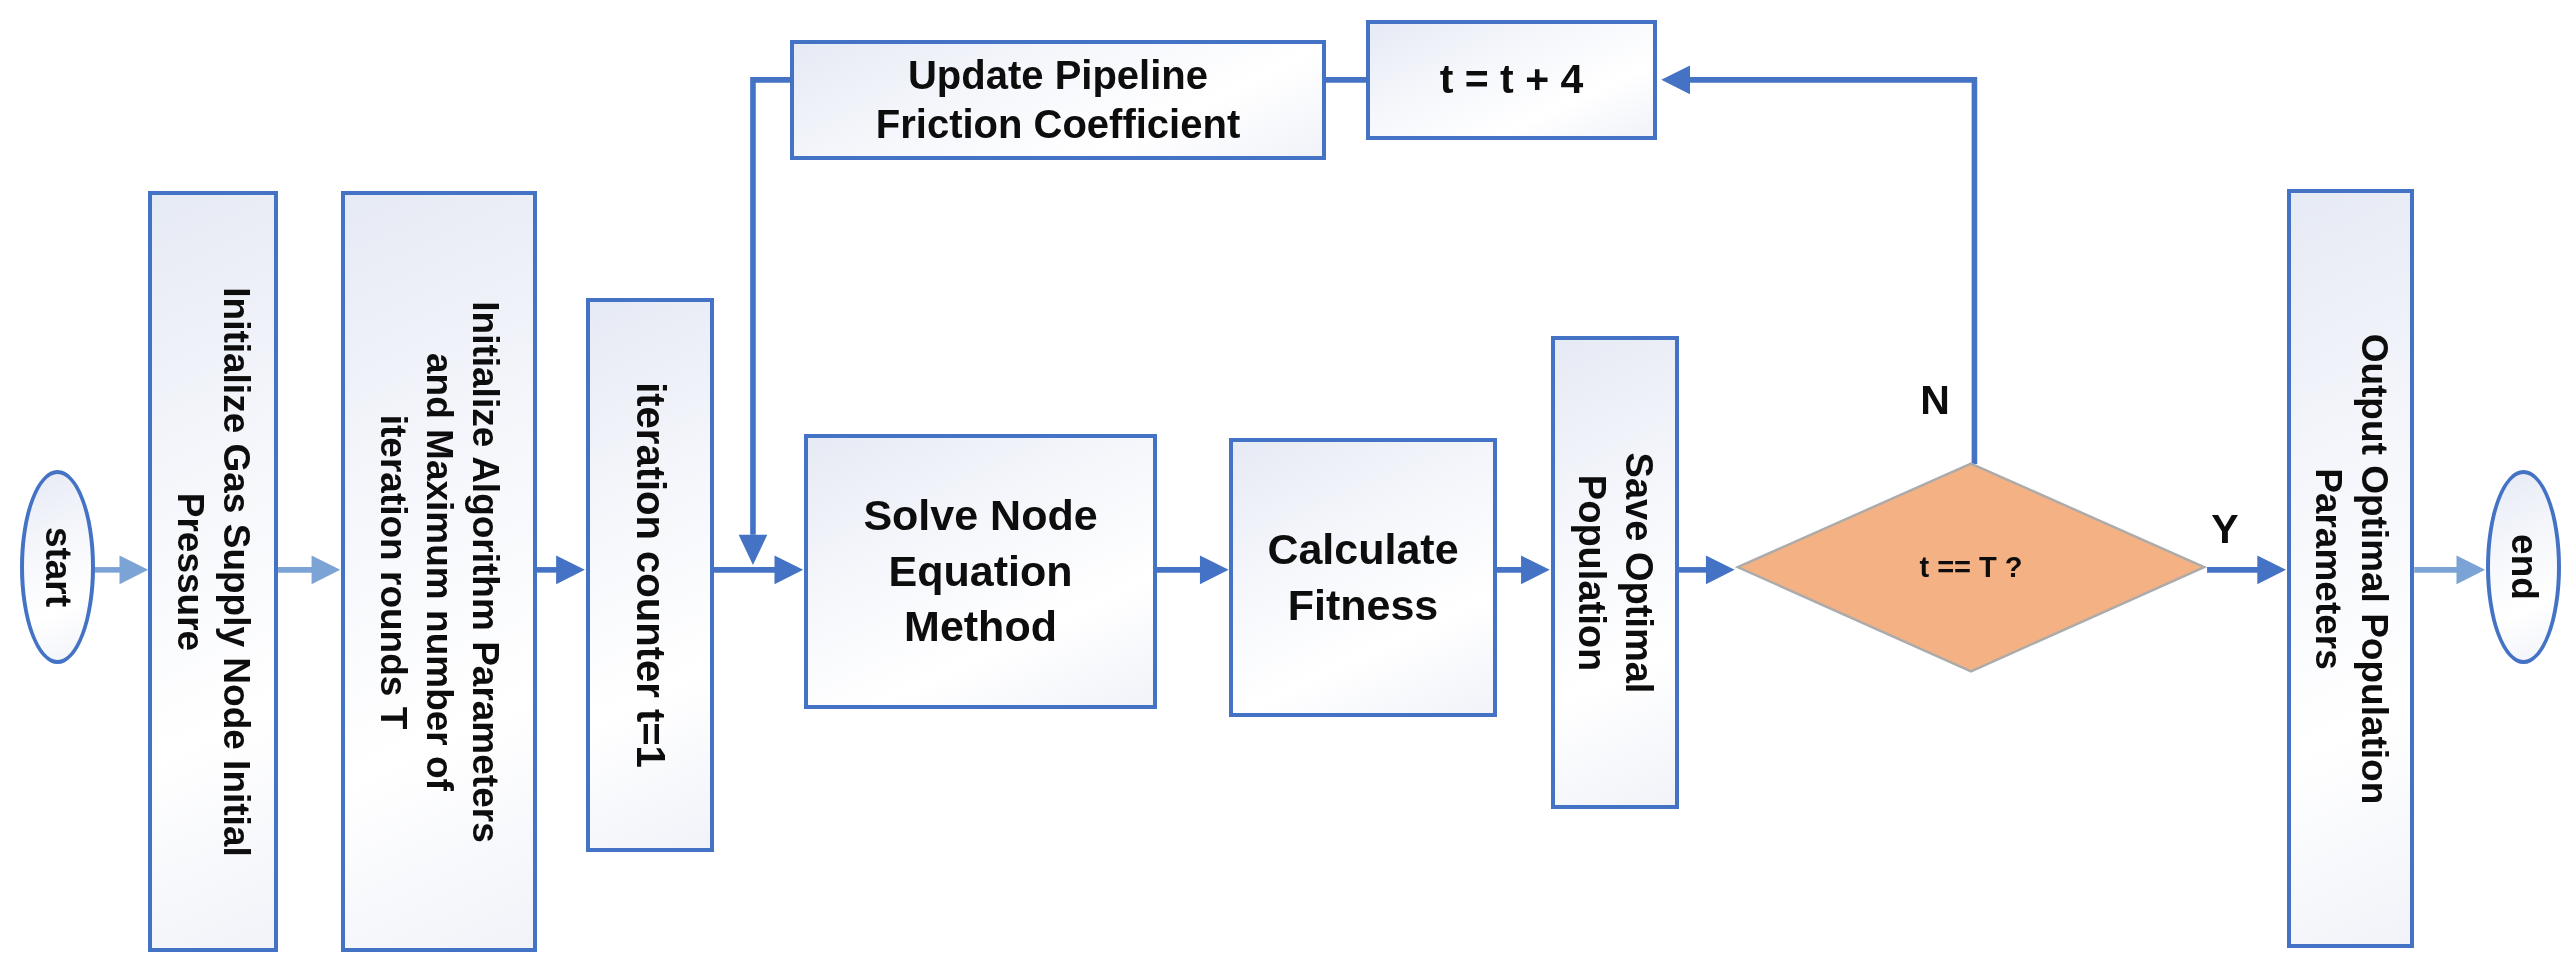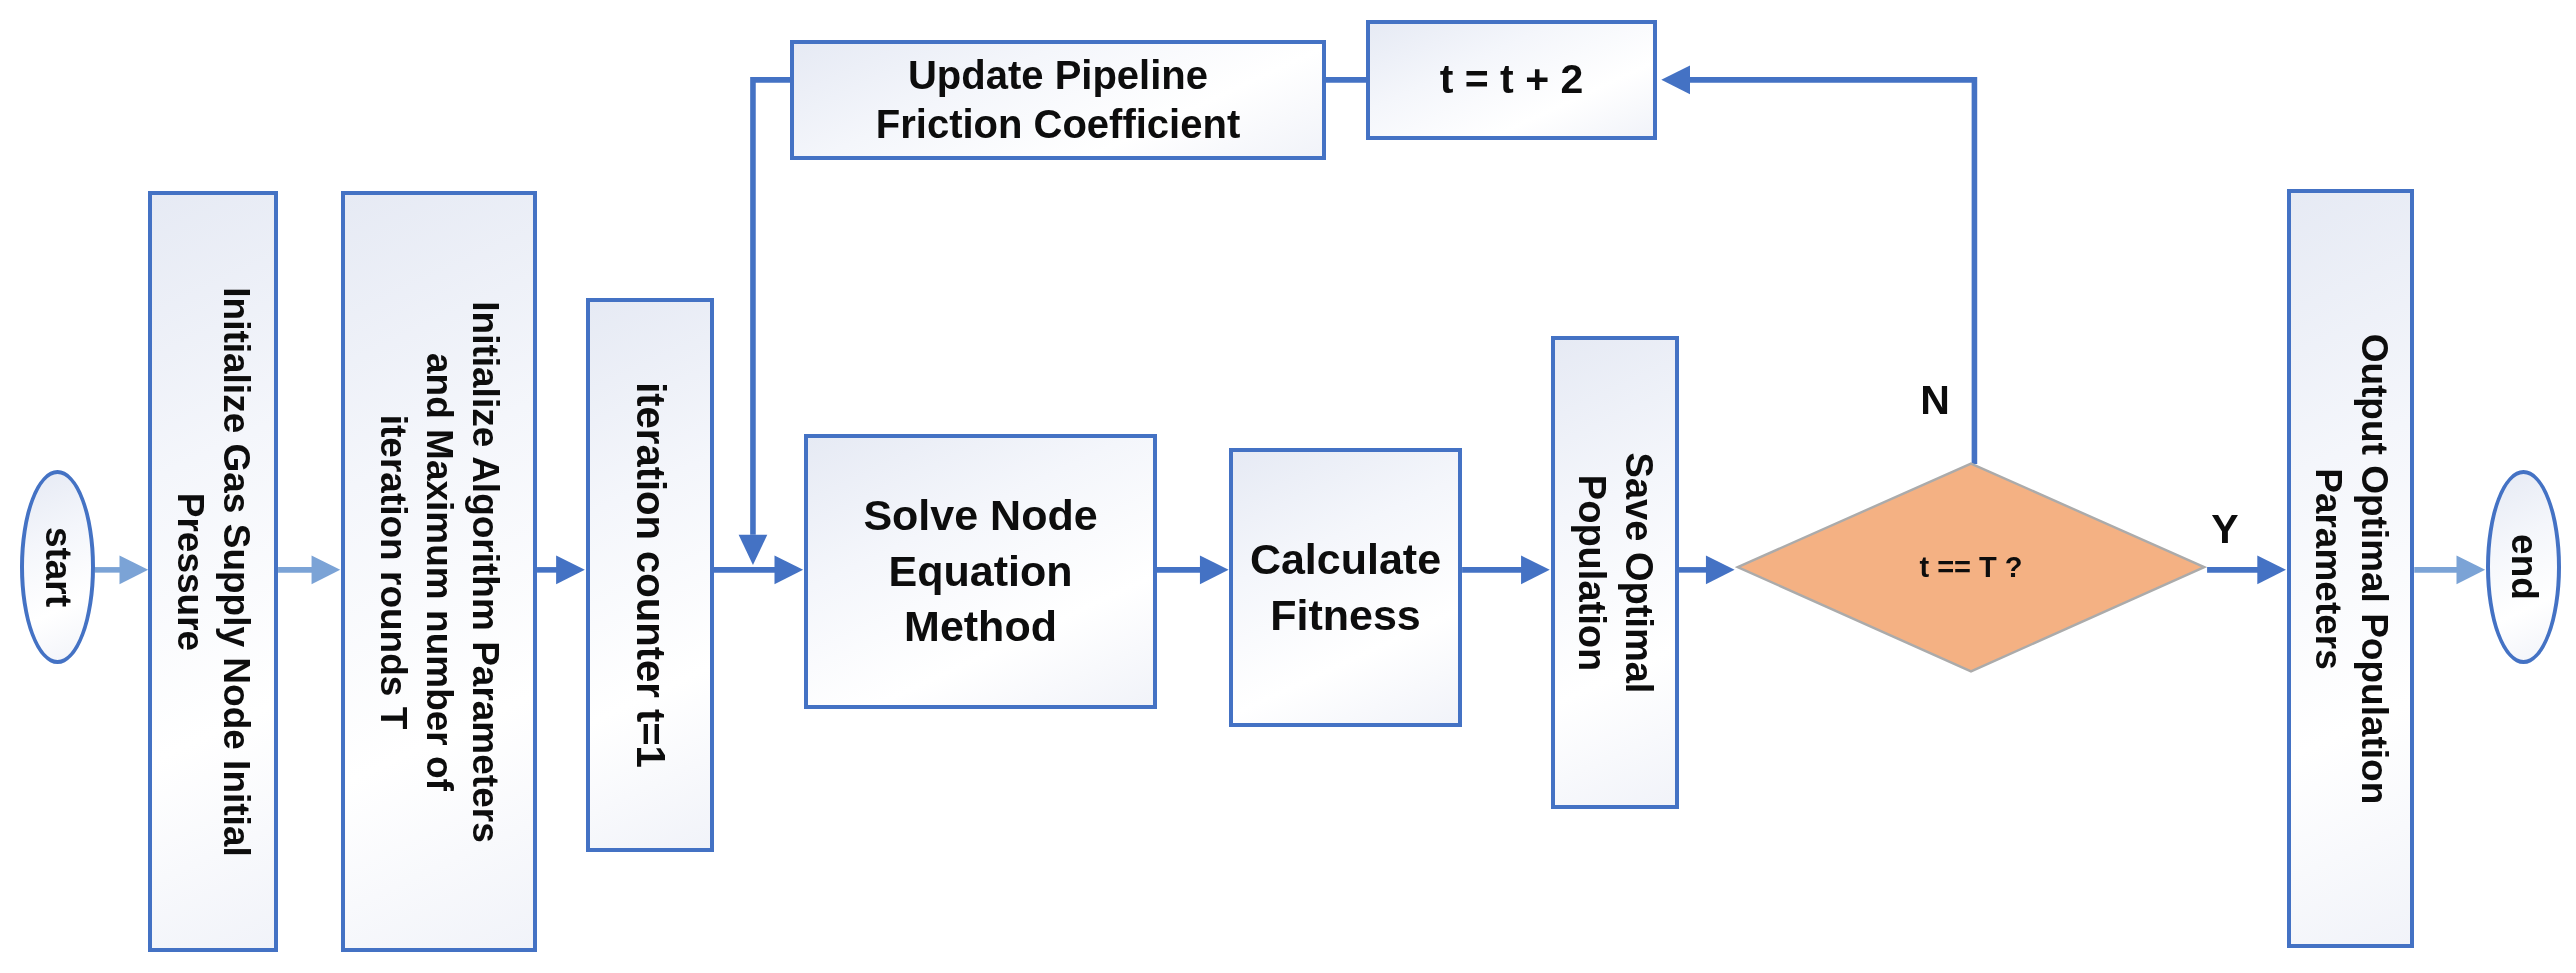--- a/index.html
+++ b/index.html
@@ -135,21 +135,21 @@
   <div class="shape" style="left:586px;top:298px;width:128px;height:554px;">
     <div class="vtext" style="width:526px;font-size:40px;">iteration counter t=1</div>
   </div>
 
   <div class="shape hbox" style="left:804px;top:434px;width:353px;height:275px;">
     <div class="lbl" style="font-size:43px;line-height:1.3;">Solve Node
 Equation
 Method</div>
   </div>
 
-  <div class="shape hbox" style="left:1229px;top:448px;width:233px;height:279px;">
+  <div class="shape hbox" style="left:1229px;top:438px;width:268px;height:279px;">
     <div class="lbl" style="font-size:43px;line-height:1.3;">Calculate
 Fitness</div>
   </div>
 
   <div class="shape" style="left:1551px;top:336px;width:128px;height:473px;">
     <div class="vtext" style="width:446px;font-size:38px;">Save Optimal
 Population</div>
   </div>
 
   <div class="diamond-wrap" style="left:1735px;top:462px;width:472px;height:211px;">
@@ -158,21 +158,21 @@
     </svg>
     <div class="diamond-text">t == T ?</div>
   </div>
 
   <div class="shape hbox" style="left:790px;top:20px;width:536px;height:120px;margin-top:20px;">
     <div class="lbl" style="font-size:40px;line-height:1.22;">Update Pipeline
 Friction Coefficient</div>
   </div>
 
   <div class="shape hbox" style="left:1366px;top:20px;width:291px;height:120px;">
-    <div class="lbl" style="font-size:41px;">t = t + 2</div>
+    <div class="lbl" style="font-size:41px;">t = t + 4</div>
   </div>
 
   <div class="shape" style="left:2287px;top:189px;width:127px;height:759px;">
     <div class="vtext" style="width:725px;font-size:37px;">Output Optimal Population
 Parameters</div>
   </div>
 
   <div class="shape ellipse" style="left:2486px;top:470px;width:75px;height:194px;">
     <div class="vtext" style="width:167px;font-size:37px;">end</div>
   </div>

